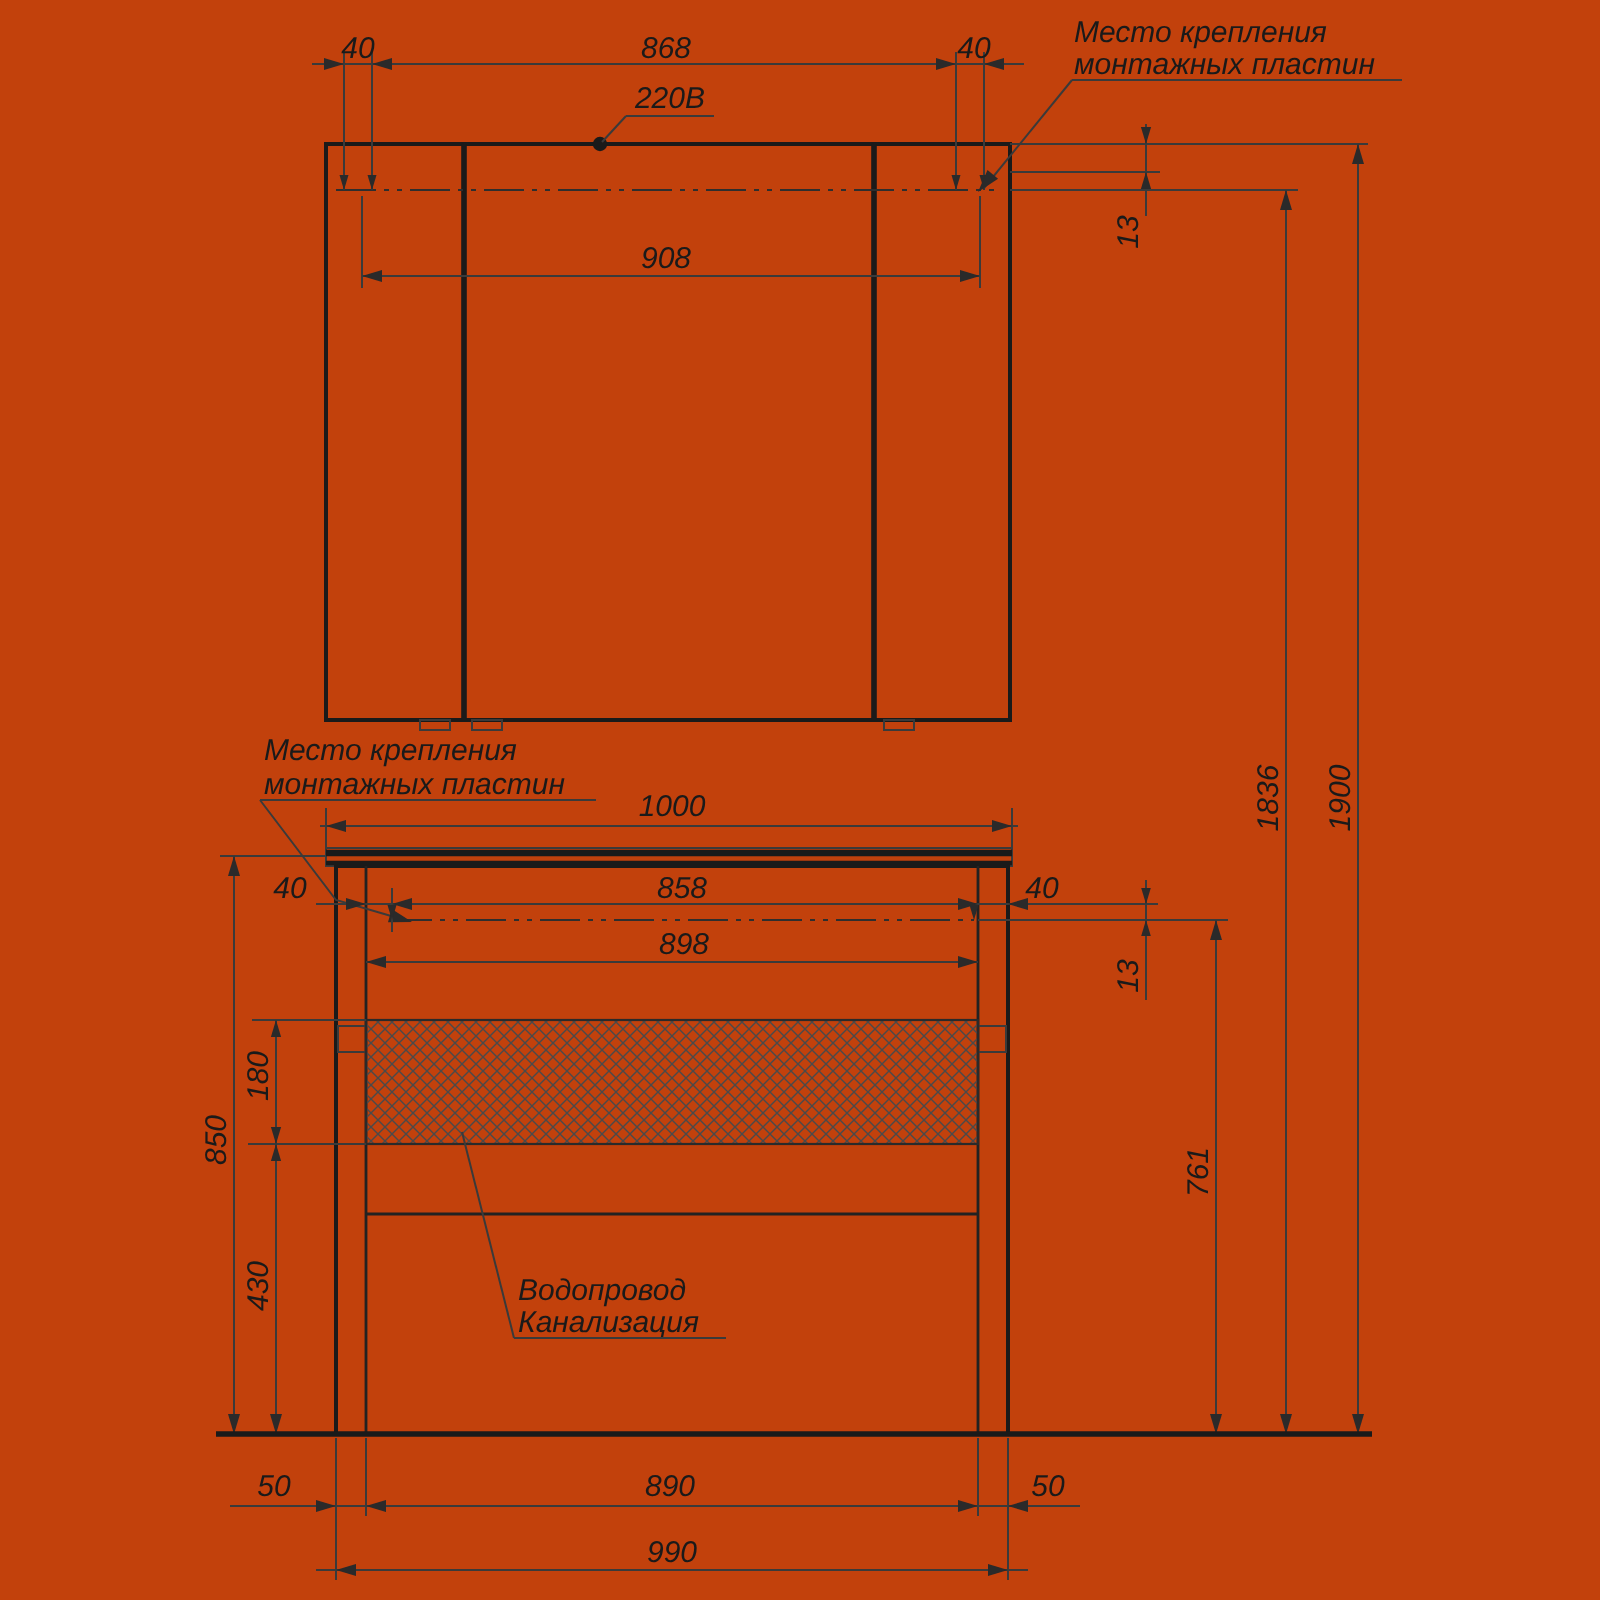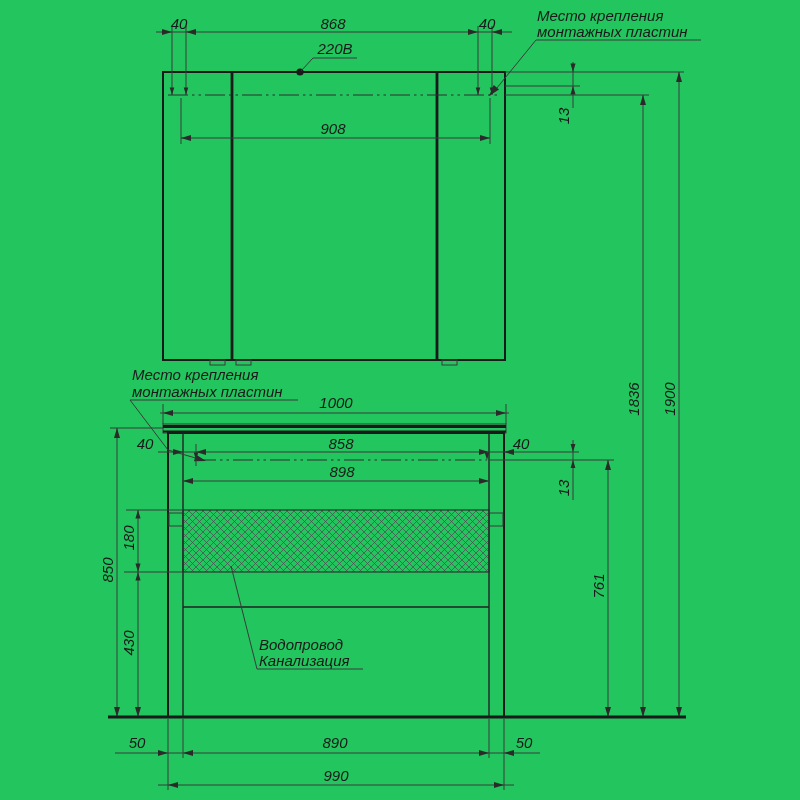--- a/index.html
+++ b/index.html
@@ -1,16 +1,16 @@
 <!DOCTYPE html>
 <html><head>
 <meta charset="utf-8">
 <style>
   html,body{margin:0;padding:0;background:#ffffff;}
-  .stage{width:800px;height:800px;position:relative;background:#22c55e;overflow:hidden;}
+  .stage{width:800px;height:800px;position:relative;background:#c2410c;overflow:hidden;}
   svg{display:block;}
   text{font-family:"Liberation Sans","DejaVu Sans",sans-serif;font-style:italic;fill:#1a1a1a;}
   .dim{font-size:15px;}
   .lbl{font-size:15px;}
   .thin{stroke:#3a3a3a;stroke-width:1;fill:none;}
   .med{stroke:#222;stroke-width:1.4;fill:none;}
   .thick{stroke:#1a1a1a;stroke-width:2;fill:none;}
   .xthick{stroke:#1a1a1a;stroke-width:2.8;fill:none;}
   .dashdot{stroke:#2e2e2e;stroke-width:1;fill:none;stroke-dasharray:20 4 2.5 4 2.5 4;}
   .arw{fill:#2a2a2a;}

